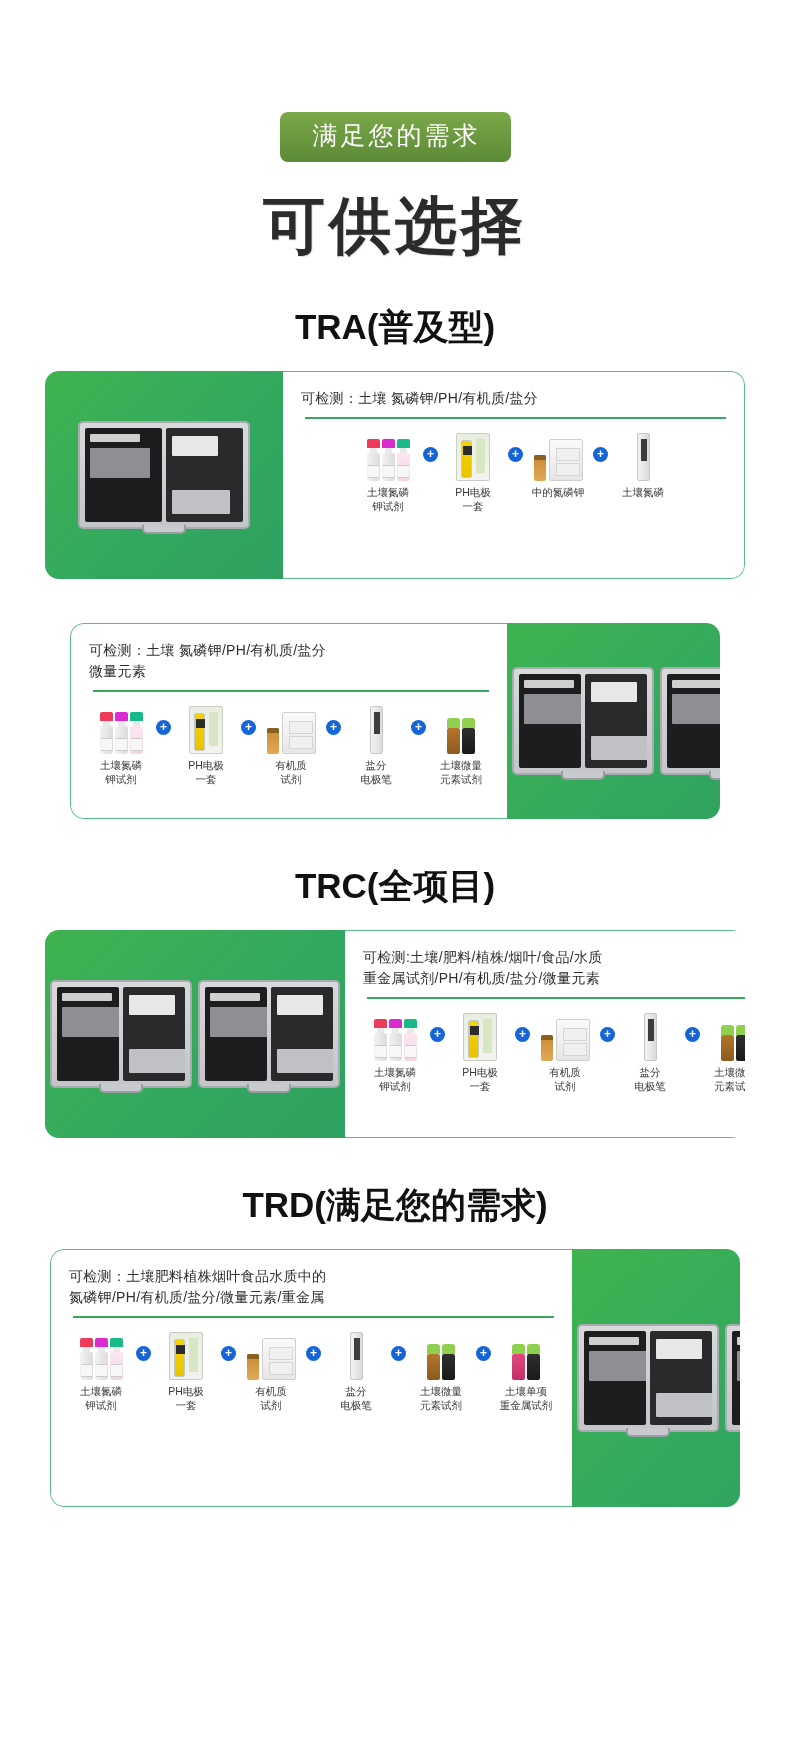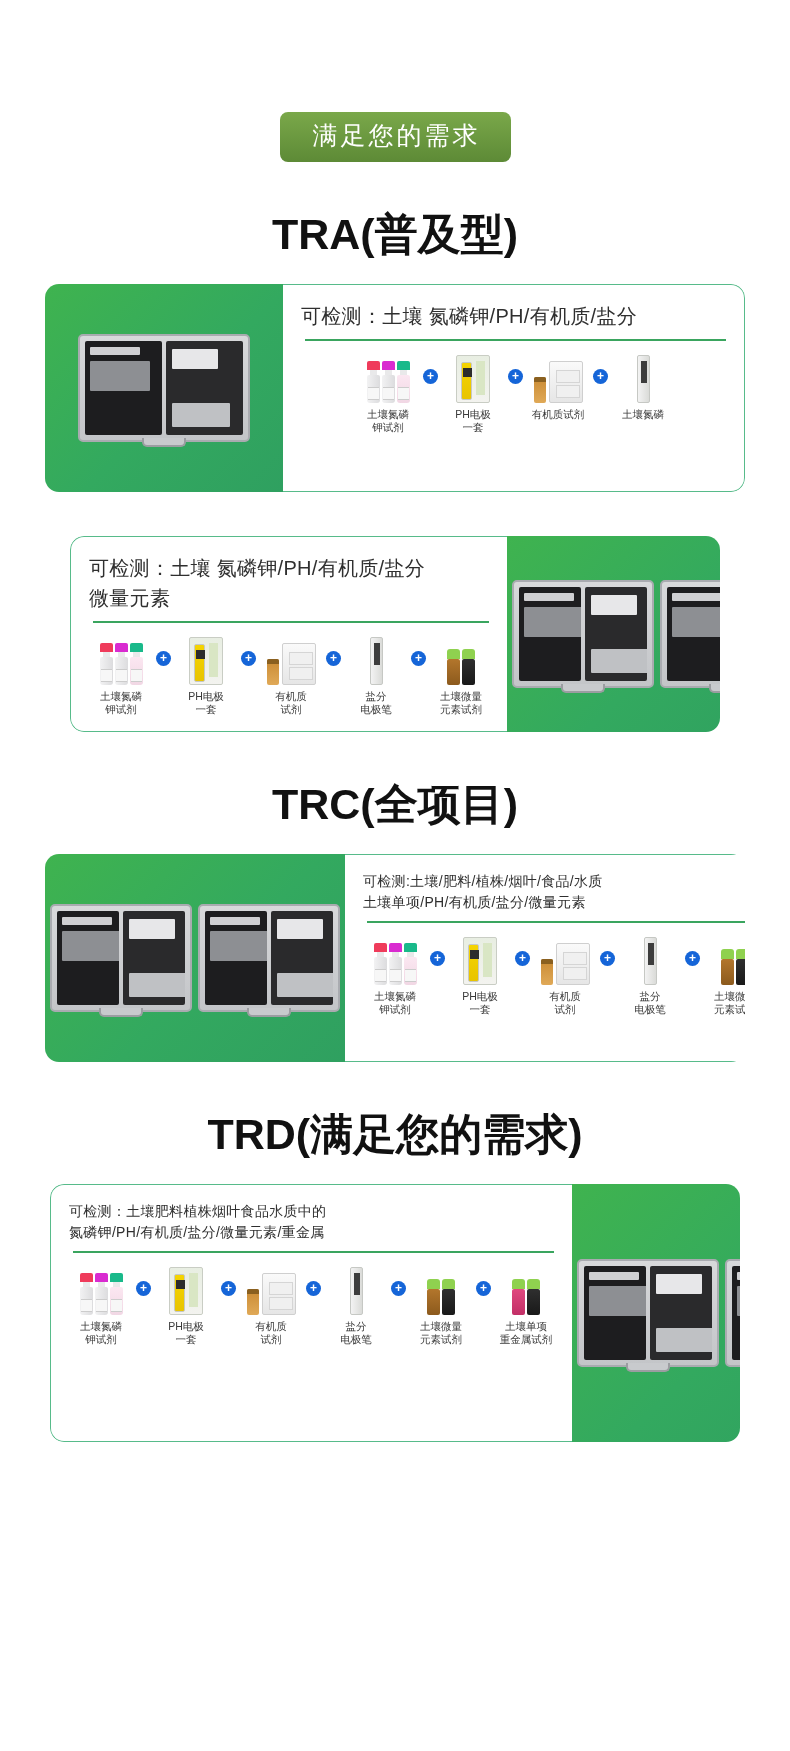--- a/index.html
+++ b/index.html
@@ -41,21 +41,21 @@
     font-family: "Liberation Serif", "DejaVu Serif", serif;
     font-size: 15px;
     letter-spacing: 1.2px;
     color: #3a3a3a;
   }
 
   
   .section { margin-top: 44px; }
   .section-title {
     text-align: center;
-    font-size: 43px;
+    font-size: 35px;
     font-weight: bold;
     color: #111;
     letter-spacing: 0px;
     margin-bottom: 20px;
   }
 
   .card {
     position: relative;
     margin: 0 auto;
     width: 700px;
@@ -86,21 +86,21 @@
   .card.left-photo .info-pane {
     border-left: none;
     border-radius: 0 14px 14px 0;
   }
   .card.right-photo .info-pane {
     border-right: none;
     border-radius: 14px 0 0 14px;
   }
 
   .desc {
-    font-size: 20px;
+    font-size: 14px;
     line-height: 1.5;
     color: #2f2f2f;
     letter-spacing: 0.3px;
   }
   .desc.small { font-size: 14px; }
   .divider {
     height: 2px;
     background: #3aa55f;
     margin: 8px 4px 4px 4px;
   }
@@ -190,20 +190,21 @@
   .cases2 .case { width: 142px; }
 </style>
 </head>
 <body>
 
 <div class="page">
 
   <div class="header">
     <div class="badge">满足您的需求</div>
     <div class="main-title">
+      <div>可供选择</div>
     </div>
   </div>
 
   <div id="sections-root">
       <div class="section">
         <div class="section-title">TRA(普及型)</div>
         <div class="card left-photo">
           <div class="photo-pane" style="flex-basis: 238px;">
             <div class="case">
               <div class="lid"></div>
@@ -252,21 +253,21 @@
               <div class="plus">+</div>
               <div class="item">
                 <div class="pic">
                   <div class="group2">
                     <div class="vial">
                       <div class="vcap"></div>
                     </div>
                     <div class="sachet"></div>
                   </div>
                 </div>
-                <div class="lbl">有机质试剂</div>
+                <div class="lbl">中的氮磷钾</div>
               </div>
               <div class="plus">+</div>
               <div class="item">
                 <div class="pic">
                   <div class="pen"></div>
                 </div>
                 <div class="lbl">土壤氮磷</div>
               </div>
             </div>
           </div>
@@ -380,21 +381,21 @@
               </div>
               <div class="case">
                 <div class="lid"></div>
                 <div class="base"></div>
                 <div class="handle"></div>
               </div>
             </div>
           </div>
           <div class="info-pane">
             <div class="desc small" style="white-space: pre-line;">可检测:土壤/肥料/植株/烟叶/食品/水质
-土壤单项/PH/有机质/盐分/微量元素</div>
+重金属试剂/PH/有机质/盐分/微量元素</div>
             <div class="divider"></div>
             <div class="items">
               <div class="item">
                 <div class="pic">
                   <div class="bottles">
                     <div class="bottle">
                       <div class="cap" style="background:#ef3b5b"></div>
                       <div class="neck"></div>
                       <div class="body"></div>
                     </div>

